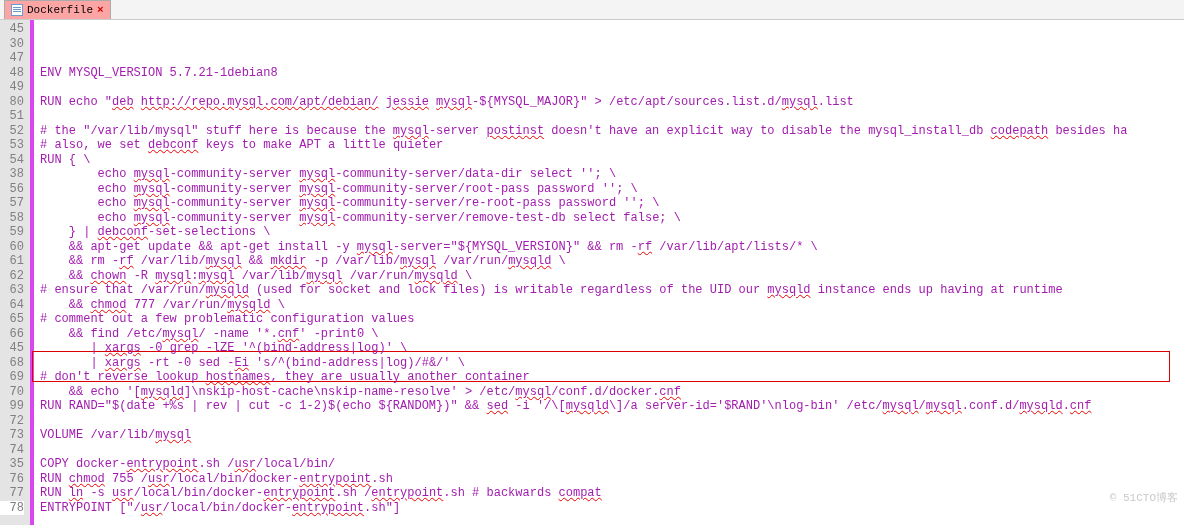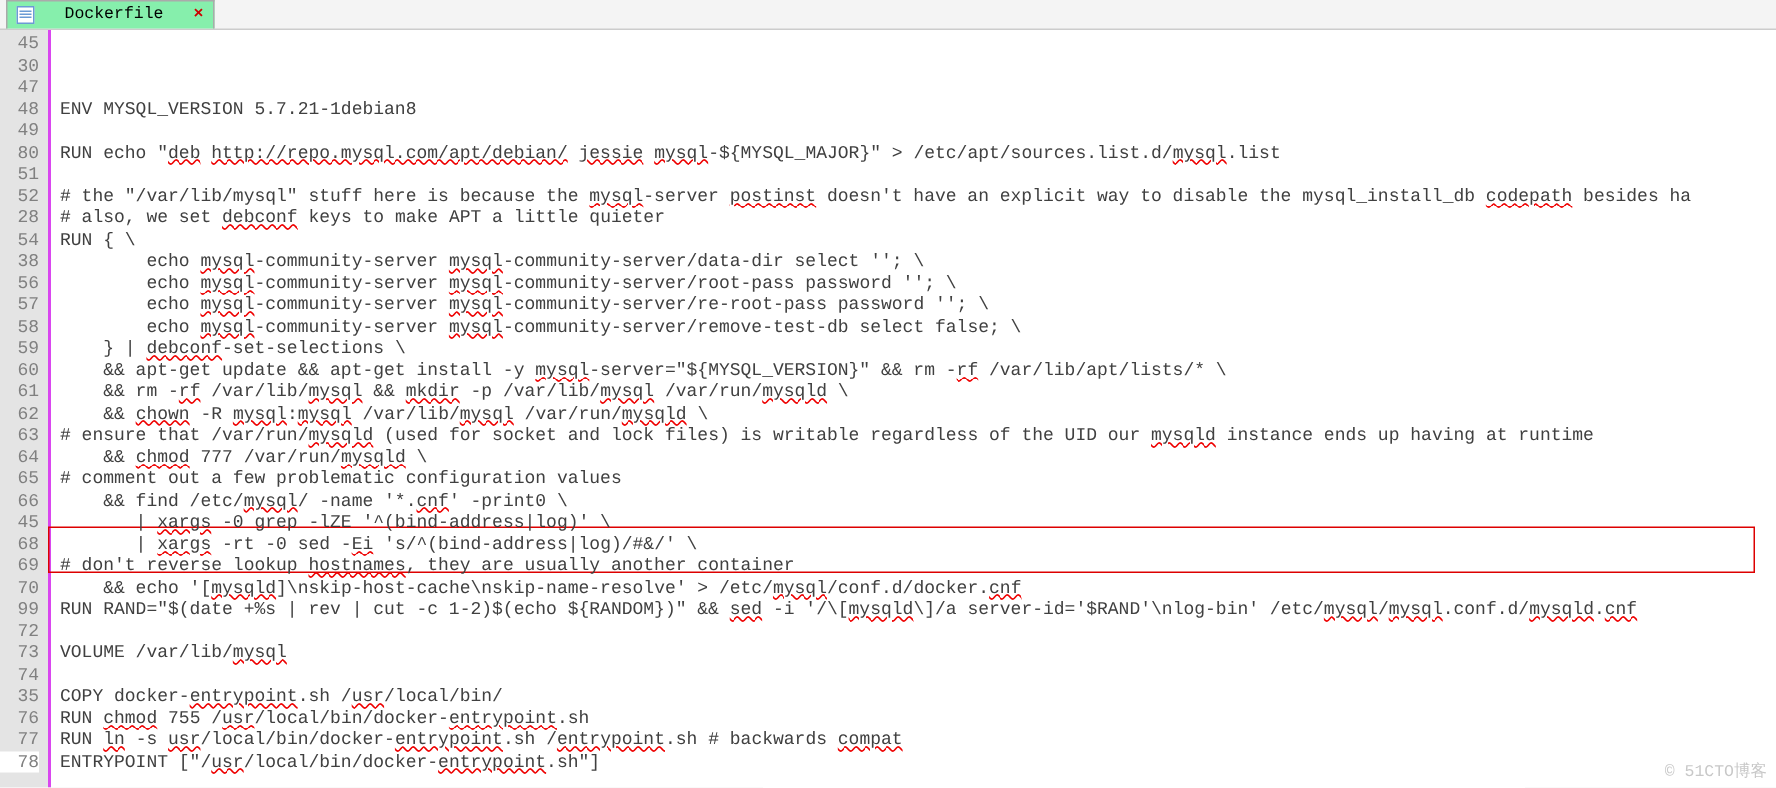--- a/index.html
+++ b/index.html
@@ -1,31 +1,31 @@
 <!DOCTYPE html>
 <html><head>
 <meta charset="utf-8">
 <style>
 * { margin: 0; padding: 0; box-sizing: border-box; }
 body { font-family: Consolas, "Courier New", monospace; font-size: 12px; background: #f0f0f0; width: 1184px; height: 525px; overflow: hidden; position: relative; }
 .tab-bar { background: #f4f4f4; border-bottom: 1px solid #ccc; height: 20px; display: flex; align-items: center; padding-left: 4px; }
-.tab { display: flex; align-items: center; background: #86efac; border: 1px solid #aaa; border-bottom: none; padding: 1px 6px; font-size: 11px; height: 19px; gap: 20px; }
+.tab { display: flex; align-items: center; background: #fca5a5; border: 1px solid #aaa; border-bottom: none; padding: 1px 6px; font-size: 11px; height: 19px; gap: 4px; }
 .file-icon { width: 12px; height: 12px; background: #fff; border: 1px solid #6b9bd4; position: relative; }
 .file-icon::before { content: ""; position: absolute; top: 2px; left: 1px; right: 1px; height: 1px; background: #6b9bd4; box-shadow: 0 2px 0 #6b9bd4, 0 4px 0 #6b9bd4; }
 .close-x { color: #c00; font-weight: bold; cursor: pointer; }
 .editor { display: flex; height: calc(100% - 20px); background: #fff; }
-.gutter { width: 34px; background: #e4e4e4; color: #808080; text-align: right; padding-right: 6px; user-select: none; border-right: 2px solid #d946ef; line-height: 14.5px; padding-top: 2px; }
+.gutter { width: 34px; background: #e4e4e4; color: #808080; text-align: right; padding-right: 6px; user-select: none; border-right: 4px solid #d946ef; line-height: 14.5px; padding-top: 2px; }
 .gutter div { height: 14.5px; }
-.code { flex: 1; padding: 2px 0 0 6px; line-height: 14.5px; white-space: pre; color: #404040; position: relative; }
+.code { flex: 1; padding: 2px 0 0 6px; line-height: 14.5px; white-space: pre; color: #a21caf; position: relative; }
 .code .row { height: 14.5px; position: relative; }
 .u { text-decoration: underline; text-decoration-style: wavy; text-decoration-color: #e00; text-decoration-thickness: 1px; }
 .hl { position: absolute; border: 1px solid #d00; pointer-events: none; }
 @keyframes blink { 50% { opacity: 0; } }
 .cursor-line { background: #ffffff; }
-.watermark { position: absolute; right: 6px; bottom: 4px; color: #bbb; font-size: 11px; opacity: 0.8; }
+.watermark { position: absolute; right: 6px; bottom: 20px; color: #bbb; font-size: 11px; opacity: 0.8; }
 </style>
 </head>
 <body>
 
 <div class="tab-bar">
   <div class="tab">
     <span class="file-icon"></span>
     <span>Dockerfile</span>
     <span class="close-x">×</span>
   </div>
@@ -34,21 +34,21 @@
 <div class="editor">
   <div class="gutter" id="gutter">
       <div>45</div>
       <div>30</div>
       <div>47</div>
       <div>48</div>
       <div>49</div>
       <div>80</div>
       <div>51</div>
       <div>52</div>
-      <div>28</div>
+      <div>53</div>
       <div>54</div>
       <div>38</div>
       <div>56</div>
       <div>57</div>
       <div>58</div>
       <div>59</div>
       <div>60</div>
       <div>61</div>
       <div>62</div>
       <div>63</div>

